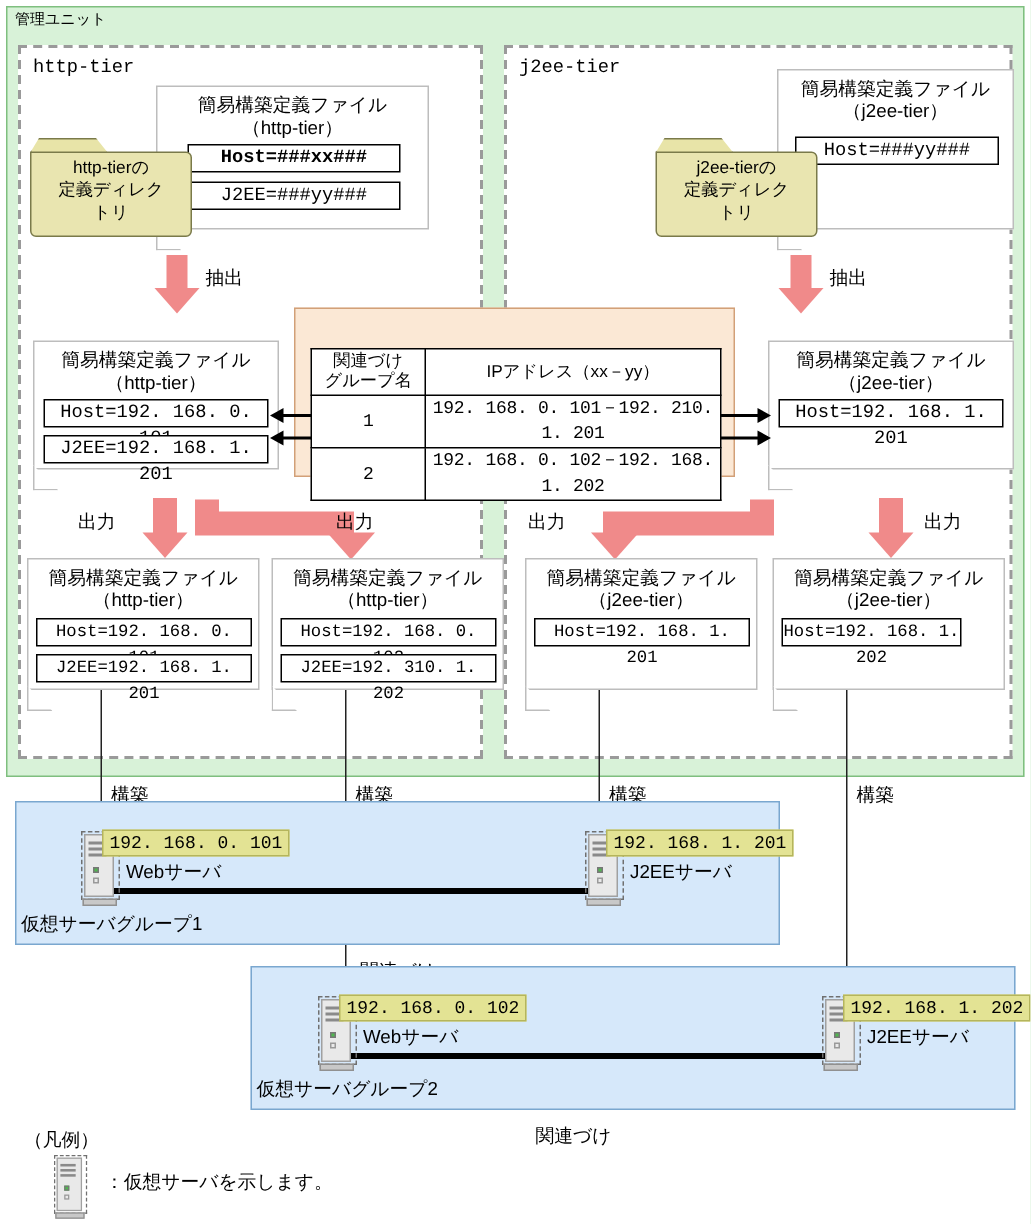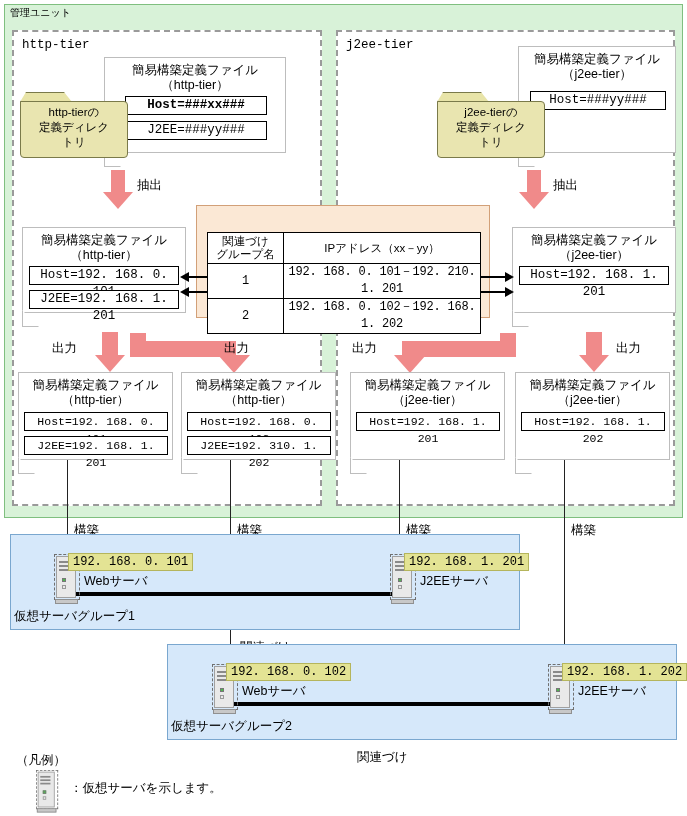--- a/index.html
+++ b/index.html
@@ -317,21 +317,21 @@
 
 <div class="abs doc" style="left:350px; top:372px; width:155px; height:88px;">
   <div class="doc-title">簡易構築定義ファイル
 （j2ee-tier）</div>
   <div class="kv" style="left:5px; top:39px; width:144px; font-size:11.5px;">Host=192. 168. 1. 201</div>
 </div>
 
 <div class="abs doc" style="left:515px; top:372px; width:155px; height:88px;">
   <div class="doc-title">簡易構築定義ファイル
 （j2ee-tier）</div>
-  <div class="kv" style="left:5px; top:39px; width:144px; font-size:11.5px;">Host=192. 168. 1. 202</div>
+  <div class="kv" style="left:5px; top:39px; width:120px; font-size:11.5px;">Host=192. 168. 1. 202</div>
 </div>
 
 <div class="abs vline" style="left:67px; top:460px; height:95px;"></div>
 <div class="abs vhead" style="left:63px; top:552px;"></div>
 <div class="abs build-lbl" style="left:74px; top:522px;">構築</div>
 
 <div class="abs vline" style="left:230px; top:460px; height:205px;"></div>
 <div class="abs vhead" style="left:226px; top:662px;"></div>
 <div class="abs build-lbl" style="left:237px; top:522px;">構築</div>
 

